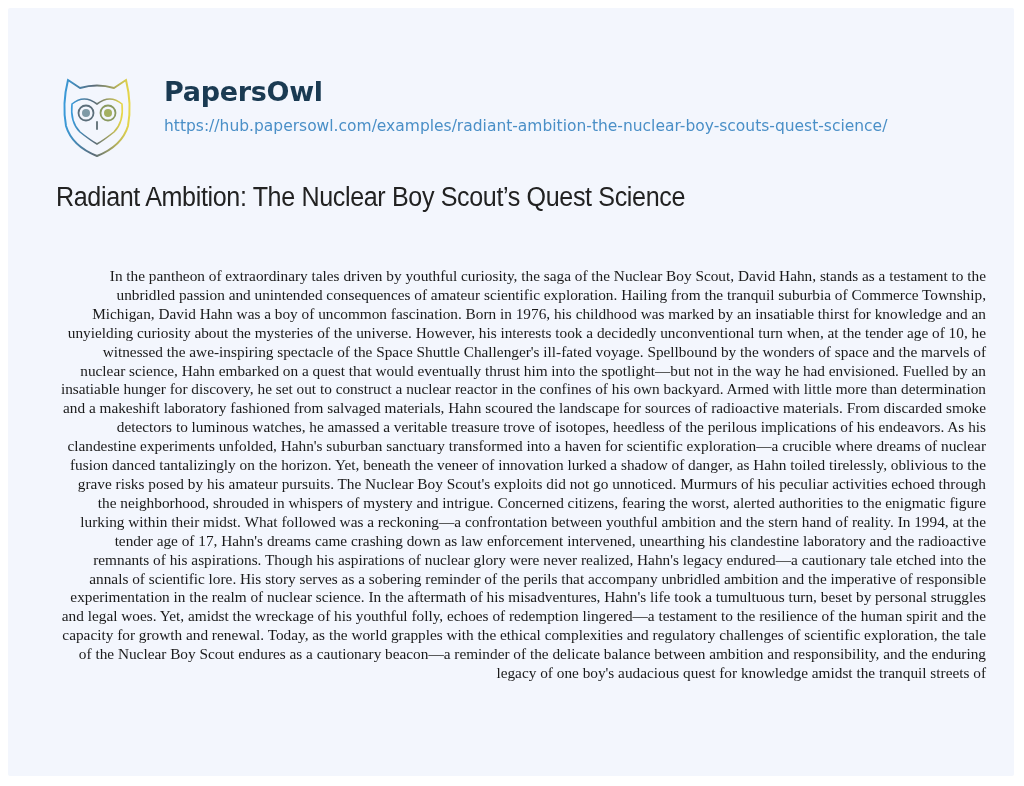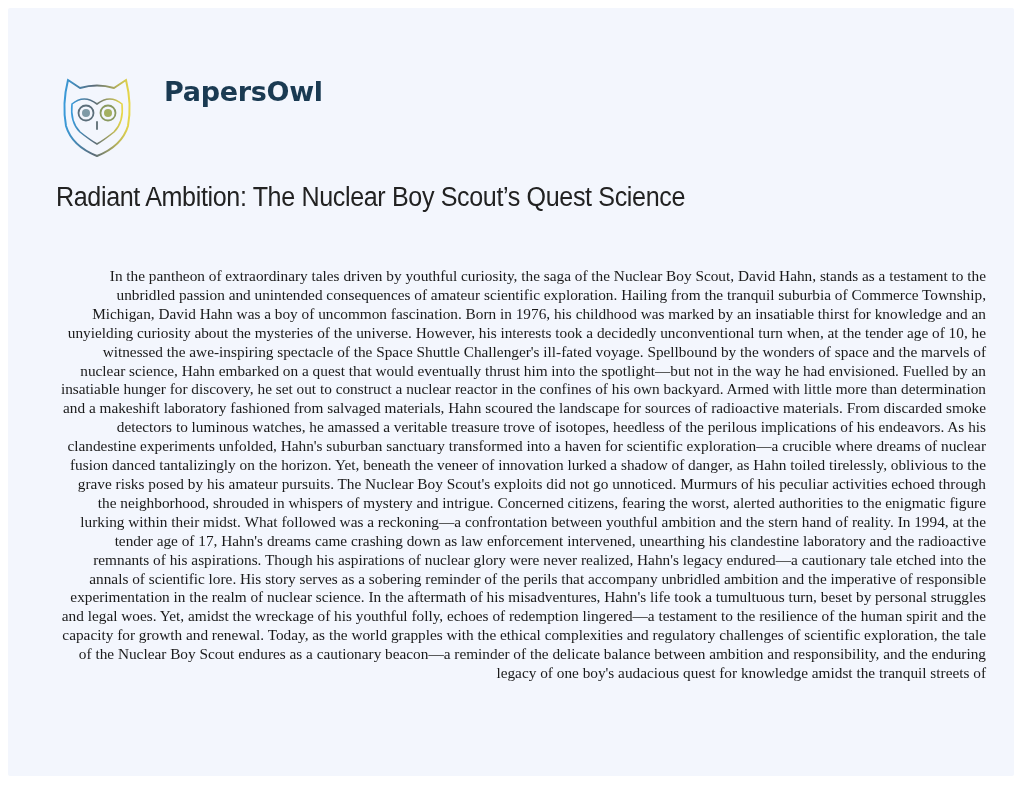--- a/index.html
+++ b/index.html
@@ -101,19 +101,20 @@
       <path d="M10 6 L22 14 Q39 9 56 14 L68 6 Q74 30 70 52 Q64 72 39 82 Q14 72 8 52 Q4 30 10 6 Z" fill="none" stroke="url(#owlgrad)" stroke-width="2"></path>
       <path d="M14 30 Q26 20 39 30 Q52 20 64 30 Q66 48 56 58 Q46 66 39 70 Q32 66 22 58 Q12 48 14 30 Z" fill="none" stroke="url(#owlgrad)" stroke-width="1.6"></path>
       <circle cx="28" cy="39" r="7.5" fill="none" stroke="#5b6e7a" stroke-width="1.8"></circle>
       <circle cx="28" cy="39" r="4" fill="#7f9aa6"></circle>
       <circle cx="50" cy="39" r="7.5" fill="none" stroke="#8a9a60" stroke-width="1.8"></circle>
       <circle cx="50" cy="39" r="4" fill="#a4b060"></circle>
       <path d="M39 48 L39 55" stroke="#6b7a80" stroke-width="2" stroke-linecap="round"></path>
     </svg>
     <div class="brand">
       <div class="brand-name">PapersOwl</div>
+      <a class="brand-url">https://hub.papersowl.com/examples/radiant-ambition-the-nuclear-boy-scouts-quest-science/</a>
     </div>
   </div>
 
   <h1 class="title">Radiant Ambition: The Nuclear Boy Scout’s Quest Science</h1>
 
   <p class="body-text">In the pantheon of extraordinary tales driven by youthful curiosity, the saga of the Nuclear Boy Scout, David Hahn, stands as a testament to the unbridled passion and unintended consequences of amateur scientific exploration. Hailing from the tranquil suburbia of Commerce Township, Michigan, David Hahn was a boy of uncommon fascination. Born in 1976, his childhood was marked by an insatiable thirst for knowledge and an unyielding curiosity about the mysteries of the universe. However, his interests took a decidedly unconventional turn when, at the tender age of 10, he witnessed the awe-inspiring spectacle of the Space Shuttle Challenger's ill-fated voyage. Spellbound by the wonders of space and the marvels of nuclear science, Hahn embarked on a quest that would eventually thrust him into the spotlight—but not in the way he had envisioned. Fuelled by an insatiable hunger for discovery, he set out to construct a nuclear reactor in the confines of his own backyard. Armed with little more than determination and a makeshift laboratory fashioned from salvaged materials, Hahn scoured the landscape for sources of radioactive materials. From discarded smoke detectors to luminous watches, he amassed a veritable treasure trove of isotopes, heedless of the perilous implications of his endeavors. As his clandestine experiments unfolded, Hahn's suburban sanctuary transformed into a haven for scientific exploration—a crucible where dreams of nuclear fusion danced tantalizingly on the horizon. Yet, beneath the veneer of innovation lurked a shadow of danger, as Hahn toiled tirelessly, oblivious to the grave risks posed by his amateur pursuits. The Nuclear Boy Scout's exploits did not go unnoticed. Murmurs of his peculiar activities echoed through the neighborhood, shrouded in whispers of mystery and intrigue. Concerned citizens, fearing the worst, alerted authorities to the enigmatic figure lurking within their midst. What followed was a reckoning—a confrontation between youthful ambition and the stern hand of reality. In 1994, at the tender age of 17, Hahn's dreams came crashing down as law enforcement intervened, unearthing his clandestine laboratory and the radioactive remnants of his aspirations. Though his aspirations of nuclear glory were never realized, Hahn's legacy endured—a cautionary tale etched into the annals of scientific lore. His story serves as a sobering reminder of the perils that accompany unbridled ambition and the imperative of responsible experimentation in the realm of nuclear science. In the aftermath of his misadventures, Hahn's life took a tumultuous turn, beset by personal struggles and legal woes. Yet, amidst the wreckage of his youthful folly, echoes of redemption lingered—a testament to the resilience of the human spirit and the capacity for growth and renewal. Today, as the world grapples with the ethical complexities and regulatory challenges of scientific exploration, the tale of the Nuclear Boy Scout endures as a cautionary beacon—a reminder of the delicate balance between ambition and responsibility, and the enduring legacy of one boy's audacious quest for knowledge amidst the tranquil streets of</p>
 </div>
 
 </body></html>

